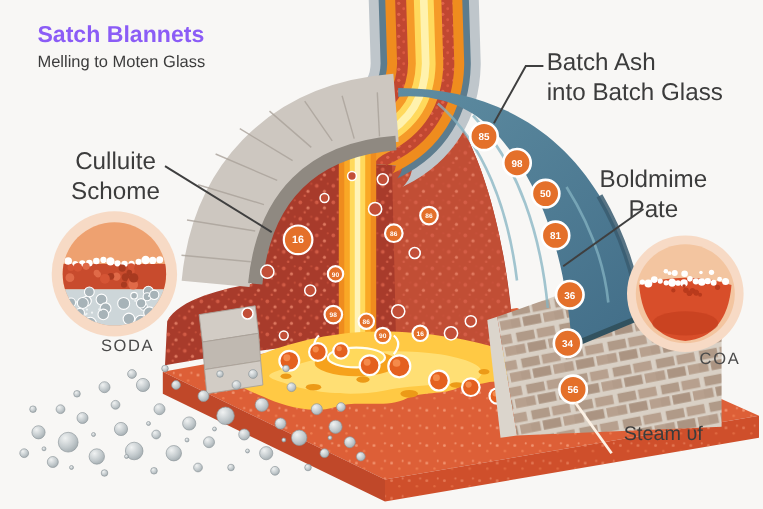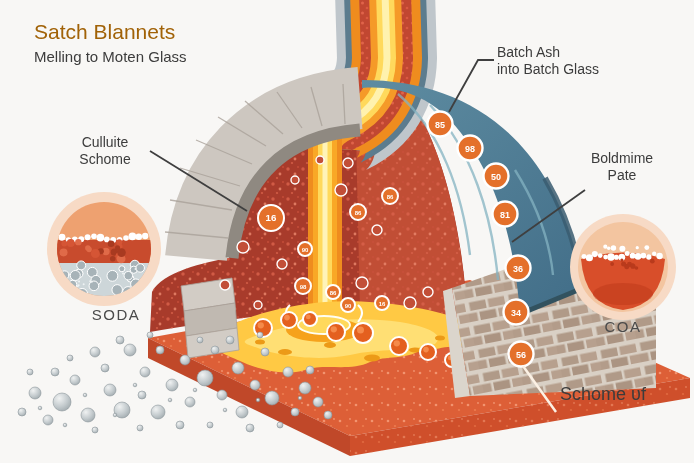--- a/index.html
+++ b/index.html
@@ -1,21 +1,21 @@
 <!DOCTYPE html>
 <html><head>
 <meta charset="utf-8">
 <style>
   html,body{margin:0;padding:0;}
   .stage{position:relative;width:694px;height:463px;background:#f8f7f5;overflow:hidden;
          font-family:"Liberation Sans",sans-serif;color:#3c3c3c;}
   .stage svg{position:absolute;left:0;top:0;}
-  .lbl{position:absolute;line-height:1.22;font-size:14px;color:#3c3c3c;}
+  .lbl{position:absolute;line-height:1.22;font-size:22px;color:#3c3c3c;}
   .title{position:absolute;left:34px;top:20px;}
-  .title .h1{font-size:21px;font-weight:400;color:#a16207;}
+  .title .h1{font-size:21px;font-weight:700;color:#8b5cf6;}
   .title .h2{font-size:15px;margin-top:4px;}
   .center{text-align:center;}
   .caption{position:absolute;font-size:15px;letter-spacing:1.5px;color:#4a4a4a;text-align:center;width:100px;}
 </style>
 </head>
 <body>
 
 <div class="stage">
 
 <svg id="art" width="694" height="463" viewBox="0 0 694 463">
@@ -480,25 +480,25 @@
 <div class="lbl center" style="left:45px;top:134px;width:120px;">
   <div>Culluite</div>
   <div>Schome</div>
 </div>
 
 <div class="lbl" style="left:497px;top:44px;width:170px;">
   <div>Batch Ash</div>
   <div>into Batch Glass</div>
 </div>
 
-<div class="lbl center" style="left:566px;top:150px;width:112px;">
+<div class="lbl center" style="left:538px;top:150px;width:112px;">
   <div>Boldmime</div>
   <div>Pate</div>
 </div>
 
 <div class="lbl center" style="left:528px;top:384px;width:150px;font-size:18px;">
-  <div>Schome υf</div>
+  <div>Steam υf</div>
 </div>
 
 <div class="caption" style="left:66px;top:306px;">SODA</div>
-<div class="caption" style="left:573px;top:318px;">COA</div>
+<div class="caption" style="left:573px;top:318px;text-align:right;">COA</div>
 
 </div>
 
 </body></html>

